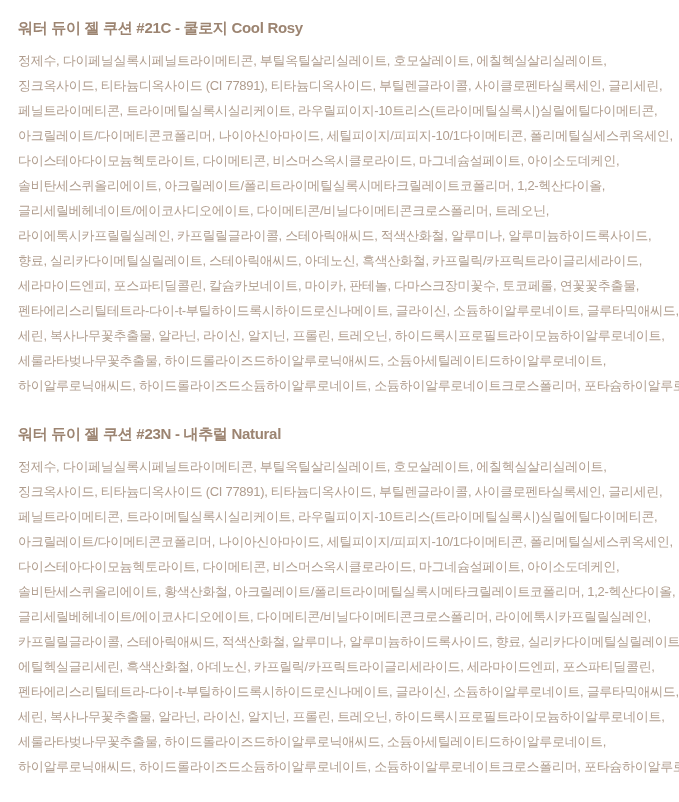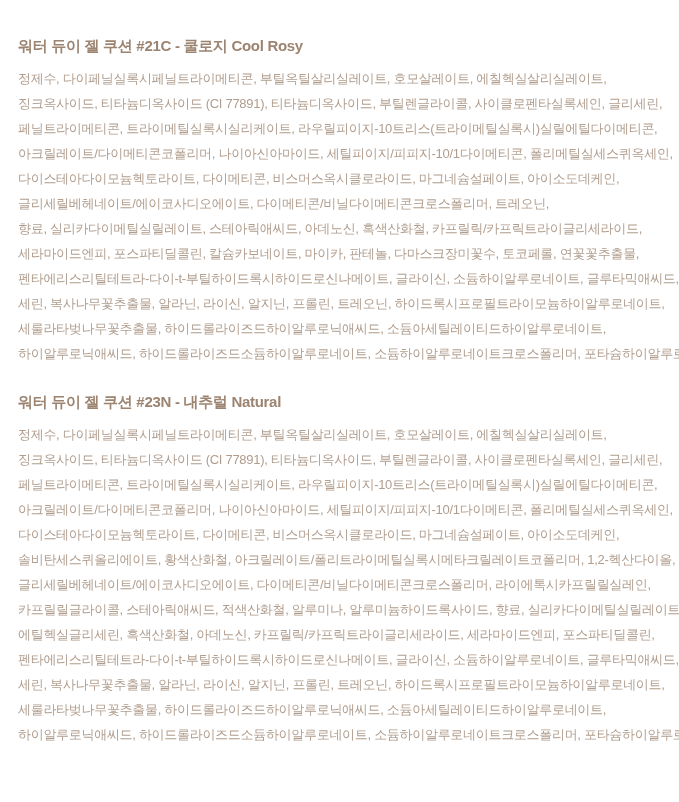--- a/index.html
+++ b/index.html
@@ -10,21 +10,20 @@
   body {
     width: 679px;
     height: 802px;
     overflow: hidden;
     font-family: "Liberation Sans", "DejaVu Sans", sans-serif;
     box-sizing: border-box;
     padding: 18px 0 0 18px;
   }
   .section {
     display: block;
-    margin-top: 18px;
   }
   .section + .section {
     margin-top: 26px;
   }
   .section-title {
     font-size: 15px;
     line-height: 20px;
     font-weight: bold;
     color: #9c8471;
     letter-spacing: -0.3px;
@@ -47,21 +46,23 @@
 <body>
 
 <section class="section">
   <h2 class="section-title">워터 듀이 젤 쿠션 #21C - 쿨로지 Cool Rosy</h2>
   <div class="ingredient-lines">
     <div class="ingredient-line">정제수, 다이페닐실록시페닐트라이메티콘, 부틸옥틸살리실레이트, 호모살레이트, 에칠헥실살리실레이트,</div>
     <div class="ingredient-line">징크옥사이드, 티타늄디옥사이드 (CI 77891), 티타늄디옥사이드, 부틸렌글라이콜, 사이클로펜타실록세인, 글리세린,</div>
     <div class="ingredient-line">페닐트라이메티콘, 트라이메틸실록시실리케이트, 라우릴피이지-10트리스(트라이메틸실록시)실릴에틸다이메티콘,</div>
     <div class="ingredient-line">아크릴레이트/다이메티콘코폴리머, 나이아신아마이드, 세틸피이지/피피지-10/1다이메티콘, 폴리메틸실세스퀴옥세인,</div>
     <div class="ingredient-line">다이스테아다이모늄헥토라이트, 다이메티콘, 비스머스옥시클로라이드, 마그네슘설페이트, 아이소도데케인,</div>
+    <div class="ingredient-line">솔비탄세스퀴올리에이트, 아크릴레이트/폴리트라이메틸실록시메타크릴레이트코폴리머, 1,2-헥산다이올,</div>
     <div class="ingredient-line">글리세릴베헤네이트/에이코사디오에이트, 다이메티콘/비닐다이메티콘크로스폴리머, 트레오닌,</div>
+    <div class="ingredient-line">라이에톡시카프릴릴실레인, 카프릴릴글라이콜, 스테아릭애씨드, 적색산화철, 알루미나, 알루미늄하이드록사이드,</div>
     <div class="ingredient-line">향료, 실리카다이메틸실릴레이트, 스테아릭애씨드, 아데노신, 흑색산화철, 카프릴릭/카프릭트라이글리세라이드,</div>
     <div class="ingredient-line">세라마이드엔피, 포스파티딜콜린, 칼슘카보네이트, 마이카, 판테놀, 다마스크장미꽃수, 토코페롤, 연꽃꽃추출물,</div>
     <div class="ingredient-line">펜타에리스리틸테트라-다이-t-부틸하이드록시하이드로신나메이트, 글라이신, 소듐하이알루로네이트, 글루타믹애씨드,</div>
     <div class="ingredient-line">세린, 복사나무꽃추출물, 알라닌, 라이신, 알지닌, 프롤린, 트레오닌, 하이드록시프로필트라이모늄하이알루로네이트,</div>
     <div class="ingredient-line">세룰라타벚나무꽃추출물, 하이드롤라이즈드하이알루로닉애씨드, 소듐아세틸레이티드하이알루로네이트,</div>
     <div class="ingredient-line">하이알루로닉애씨드, 하이드롤라이즈드소듐하이알루로네이트, 소듐하이알루로네이트크로스폴리머, 포타슘하이알루로네이트</div>
   </div>
 </section>
 
 <section class="section">

